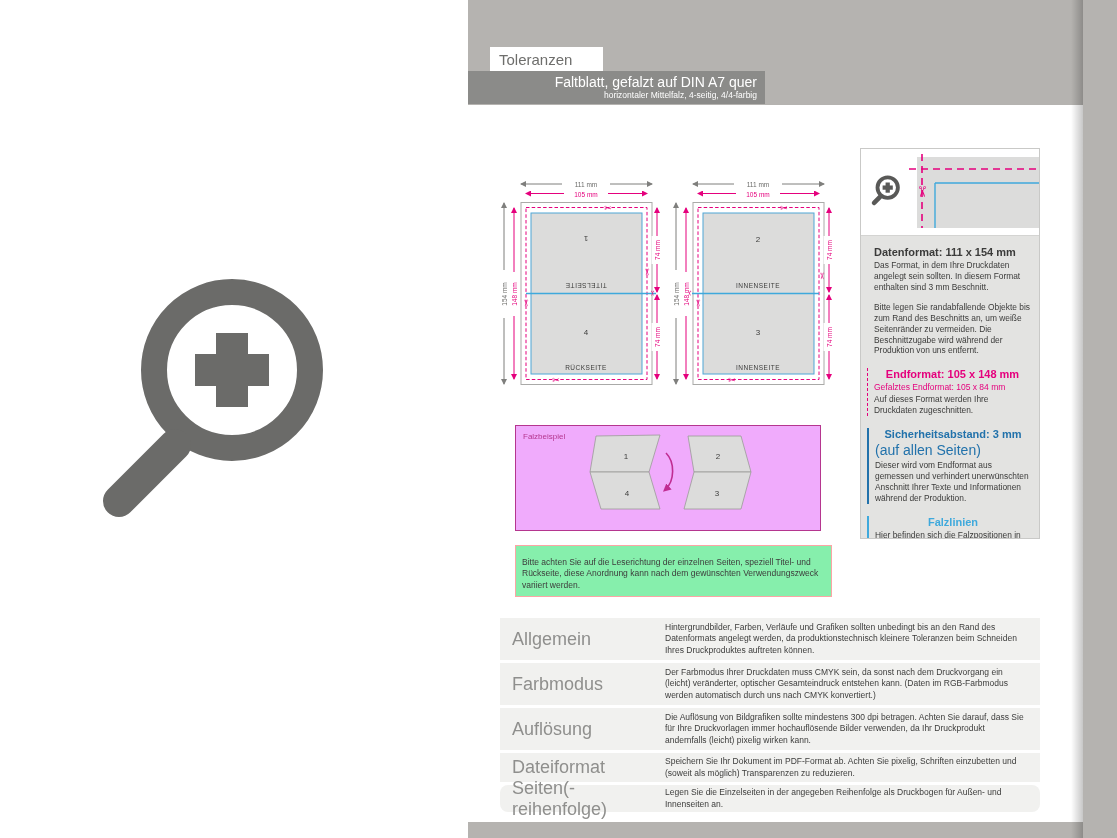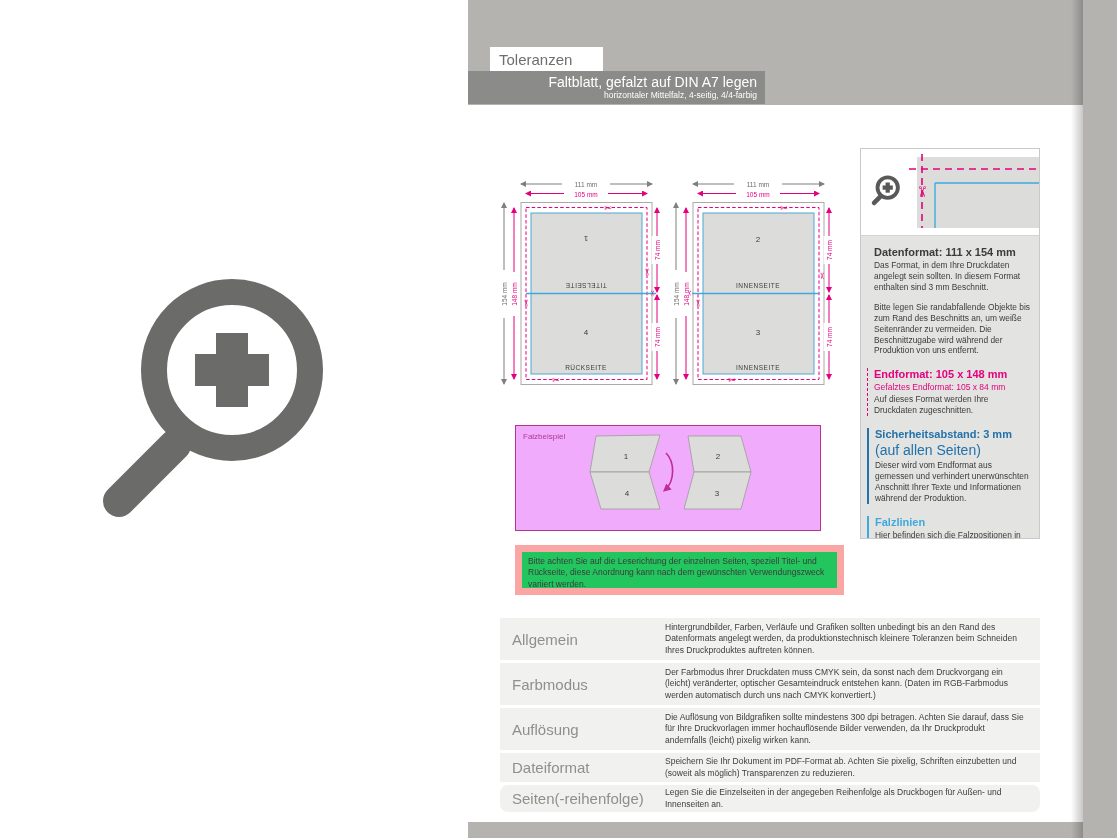--- a/index.html
+++ b/index.html
@@ -43,66 +43,66 @@
   .wmask{fill:#ffffff;}
 
   
   .falz-box{left:515px;top:425px;width:304px;height:104px;border:1px solid #b5368f;background:#f0abfc;}
   .falz-label{position:absolute;left:7px;top:6px;font-size:8px;color:#b5368f;}
   .sheet{fill:#dcdcdb;stroke:#9a9a98;stroke-width:0.8;}
   .sheetnum{font-family:"Liberation Sans",sans-serif;font-size:8px;fill:#3c3c3b;text-anchor:middle;}
   .foldarrow{fill:none;stroke:#c02d92;stroke-width:1.6;}
 
   
-  .note-box{left:515px;top:545px;width:303px;height:28px;border:7px solid #fca5a5;background:#22c55e;
-            font-size:8.5px;line-height:1.35;color:#3c3c3b;padding:4px 6px;}
+  .note-box{left:515px;top:545px;width:303px;height:28px;border:1px solid #fca5a5;background:#86efac;
+            font-size:8.5px;line-height:1.35;color:#3c3c3b;padding:11px 6px;}
 
   
   .info-panel{left:860px;top:148px;width:180px;height:391px;border:1px solid #c9c9c7;
               background:#e3e3e1;box-sizing:border-box;overflow:hidden;}
   .info-image{position:relative;height:86px;background:#ffffff;border-bottom:1px solid #d4d4d2;}
   .info-text{padding:0 8px 0 13px;}
   .it-title{font-size:11px;font-weight:bold;color:#3b3b3a;margin:10px 0 2px 0;}
   .it-body{font-size:8.4px;line-height:1.3;color:#3b3b3a;margin:0;}
   .it-body.gap{margin-top:9px;}
   .sec{margin-top:12px;margin-left:-7px;padding-left:6px;}
-  .sec .it-title{margin-top:0;}
+  .sec .it-title{margin-top:0;text-align:center;}
   .sec-end{border-left:1px dashed #e5007d;}
   .sec-end .it-title{color:#e5007d;}
   .sec-end .it-sub{font-size:8.5px;color:#e5007d;margin:0 0 2px 0;}
   .sec-safe{border-left:2px solid #2272ab;}
   .sec-safe .it-title{color:#2272ab;}
   .sec-safe .it-sub{font-size:14px;color:#2272ab;margin:0 0 2px 0;}
   .sec-fold{border-left:2px solid #3fa9dc;}
   .sec-fold .it-title{color:#3fa9dc;}
 
   
   .tips-header{left:500px;top:591px;width:528px;height:23px;background:#8b8b89;color:#ffffff;
                font-size:13px;line-height:23px;padding-left:12px;}
   .tip-row{left:500px;width:540px;background:#f1f1ef;display:flex;box-sizing:border-box;}
   .tip-label{width:153px;padding-left:12px;display:flex;align-items:center;
-             color:#8f8f8d;font-size:15px;flex-shrink:0;}
+             color:#8f8f8d;font-size:18px;flex-shrink:0;}
   .tip-text{flex:1;padding:4px 12px 4px 0;font-size:8.5px;color:#3c3c3b;line-height:1.32;
             display:flex;align-items:center;}
 </style>
 </head>
 <body>
 
 <div id="canvas">
 
   <div class="abs top-band"></div>
   <div class="abs right-margin"></div>
   <div class="abs bottom-band"></div>
   <div class="abs edge-shadow"></div>
 
   <div class="abs datenblatt-box">
     <span>Toleranzen</span>
   </div>
   <div class="abs title-bar">
-    <div class="title-main">Faltblatt, gefalzt auf DIN A7 legen</div>
+    <div class="title-main">Faltblatt, gefalzt auf DIN A7 quer</div>
     <div class="title-sub">horizontaler Mittelfalz, 4-seitig, 4/4-farbig</div>
   </div>
 
   <svg class="abs big-magnifier" viewBox="0 0 265 280">
     <circle cx="137" cy="115" r="78" fill="none" stroke="#6b6b69" stroke-width="26"></circle>
     <rect x="100" y="99" width="74" height="32" fill="#6b6b69"></rect>
     <rect x="121" y="78" width="32" height="74" fill="#6b6b69"></rect>
     <line x1="80" y1="190" x2="24" y2="246" stroke="#6b6b69" stroke-width="32" stroke-linecap="round"></line>
   </svg>
 

